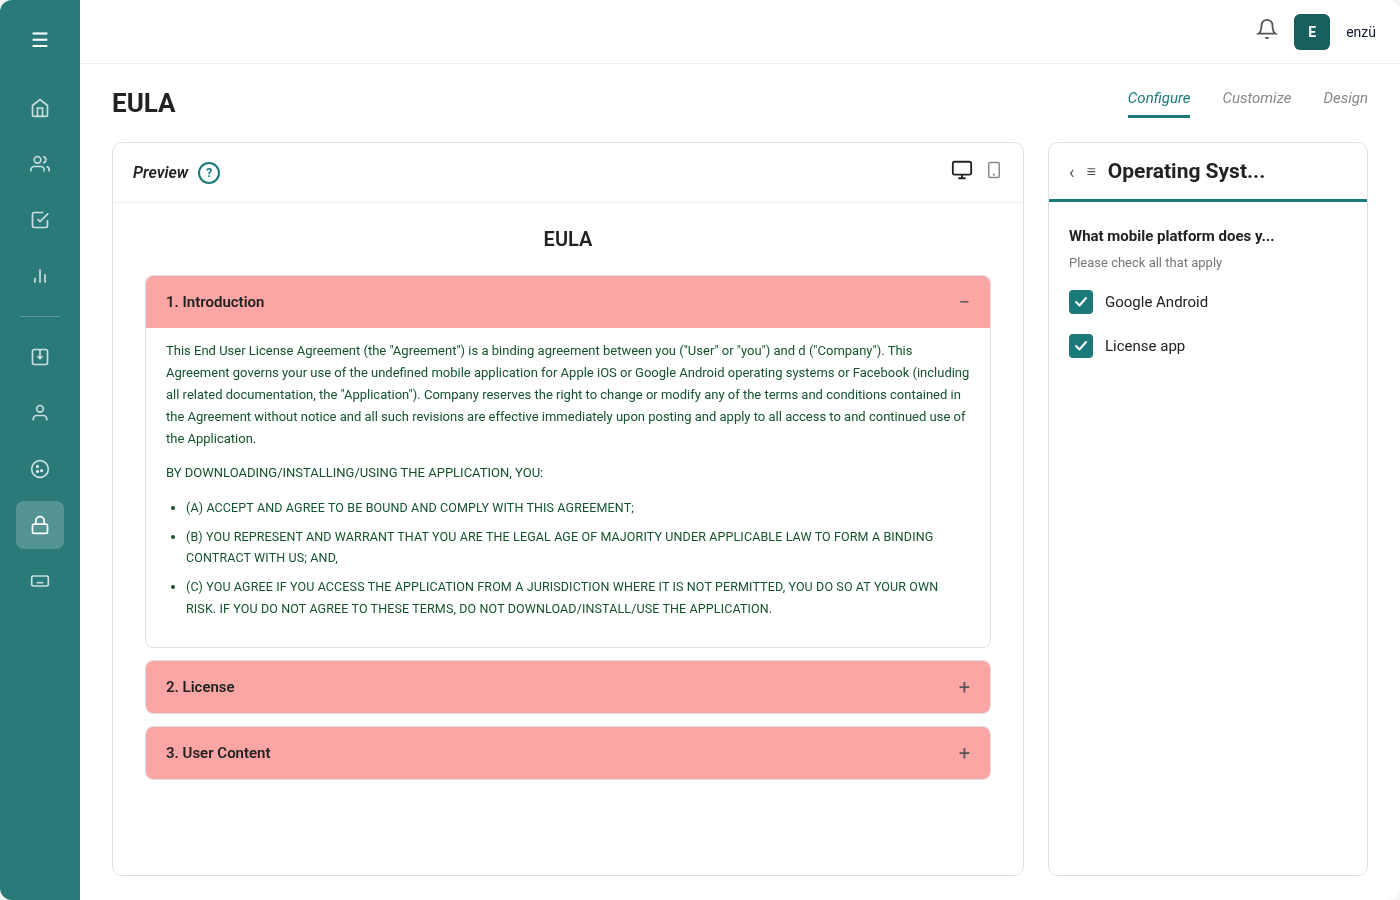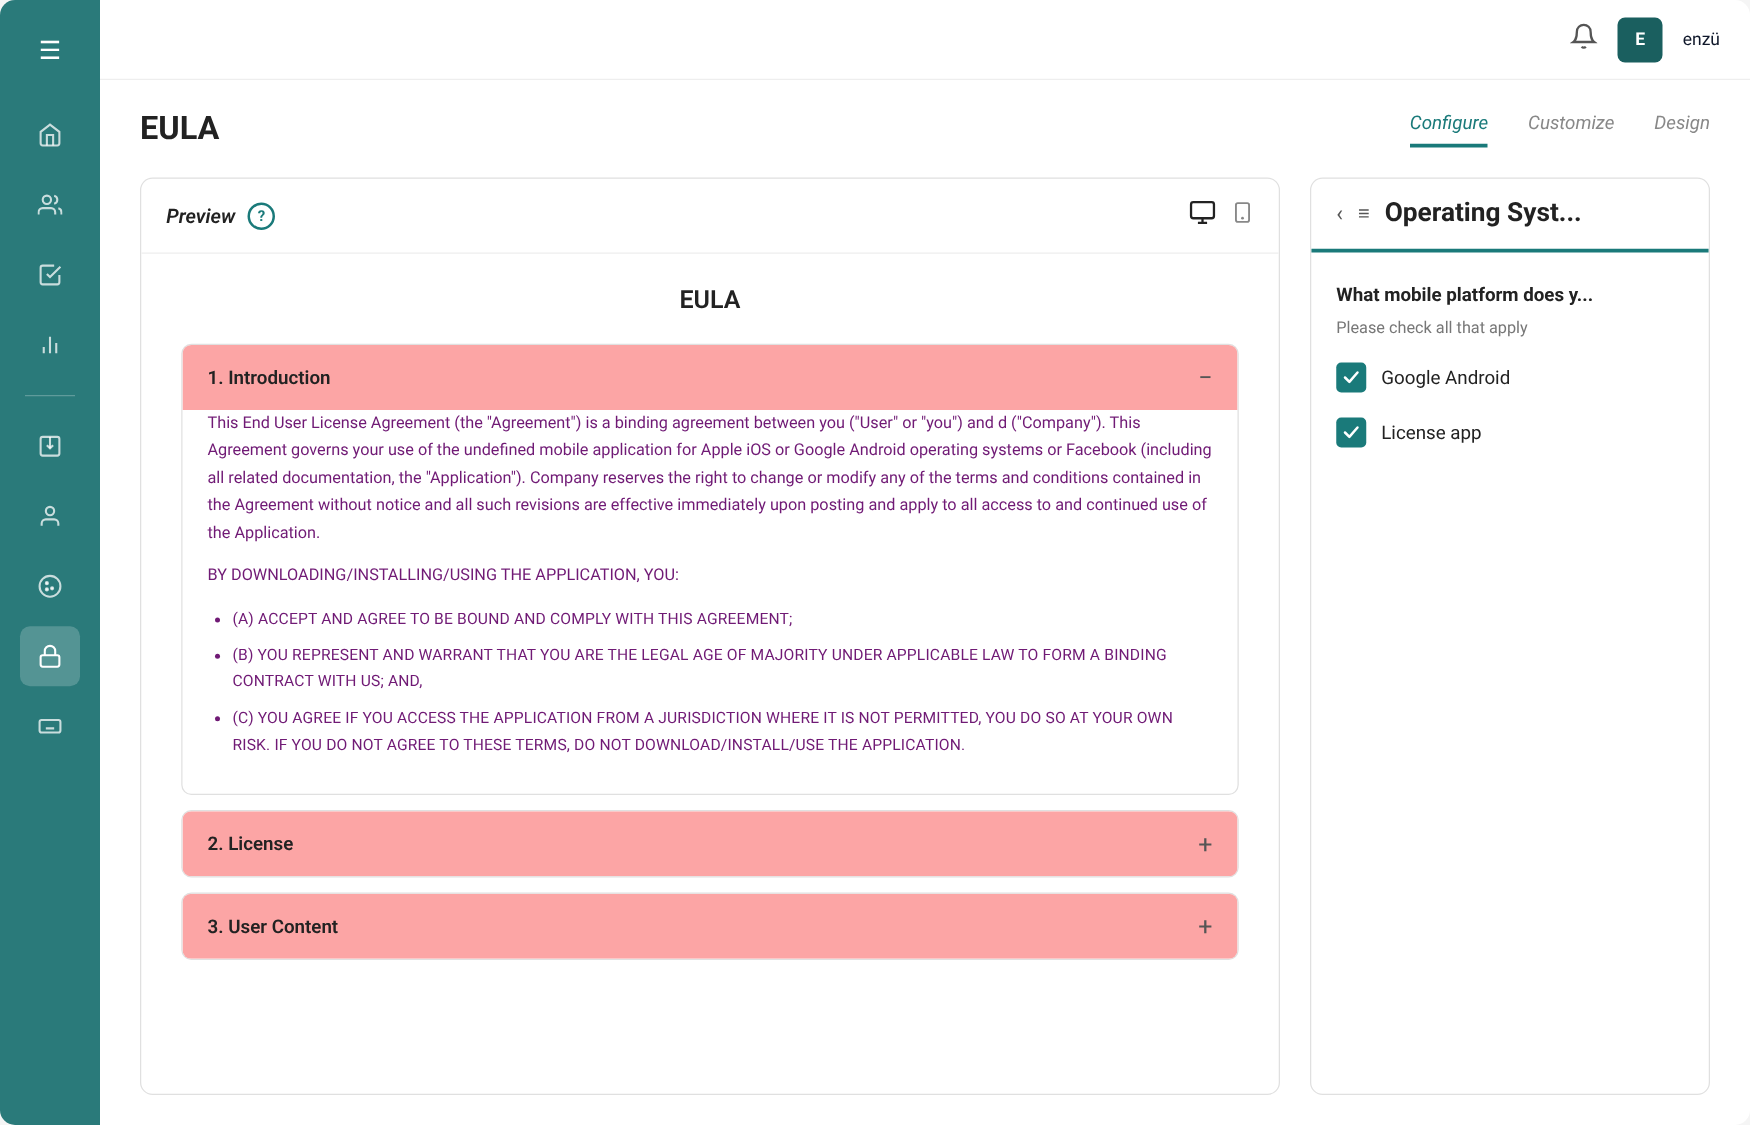--- a/index.html
+++ b/index.html
@@ -227,22 +227,23 @@
       color: #222;
     }
     .accordion-toggle {
       font-size: 20px;
       color: #555;
       line-height: 1;
     }
     .accordion-body {
       padding: 0 20px 20px 20px;
       font-size: 13px;
-      color: #701a75;
+      color: #14532d;
       line-height: 1.7;
+      margin-top: 12px;
     }
     .accordion-body p { margin-bottom: 12px; }
     .accordion-body ul { padding-left: 20px; }
     .accordion-body ul li { margin-bottom: 8px; font-size: 12.5px; text-transform: uppercase; letter-spacing: 0.01em; }
 
     
     .right-panel {
       width: 320px;
       background: white;
       border: 1px solid #e0e0e0;

